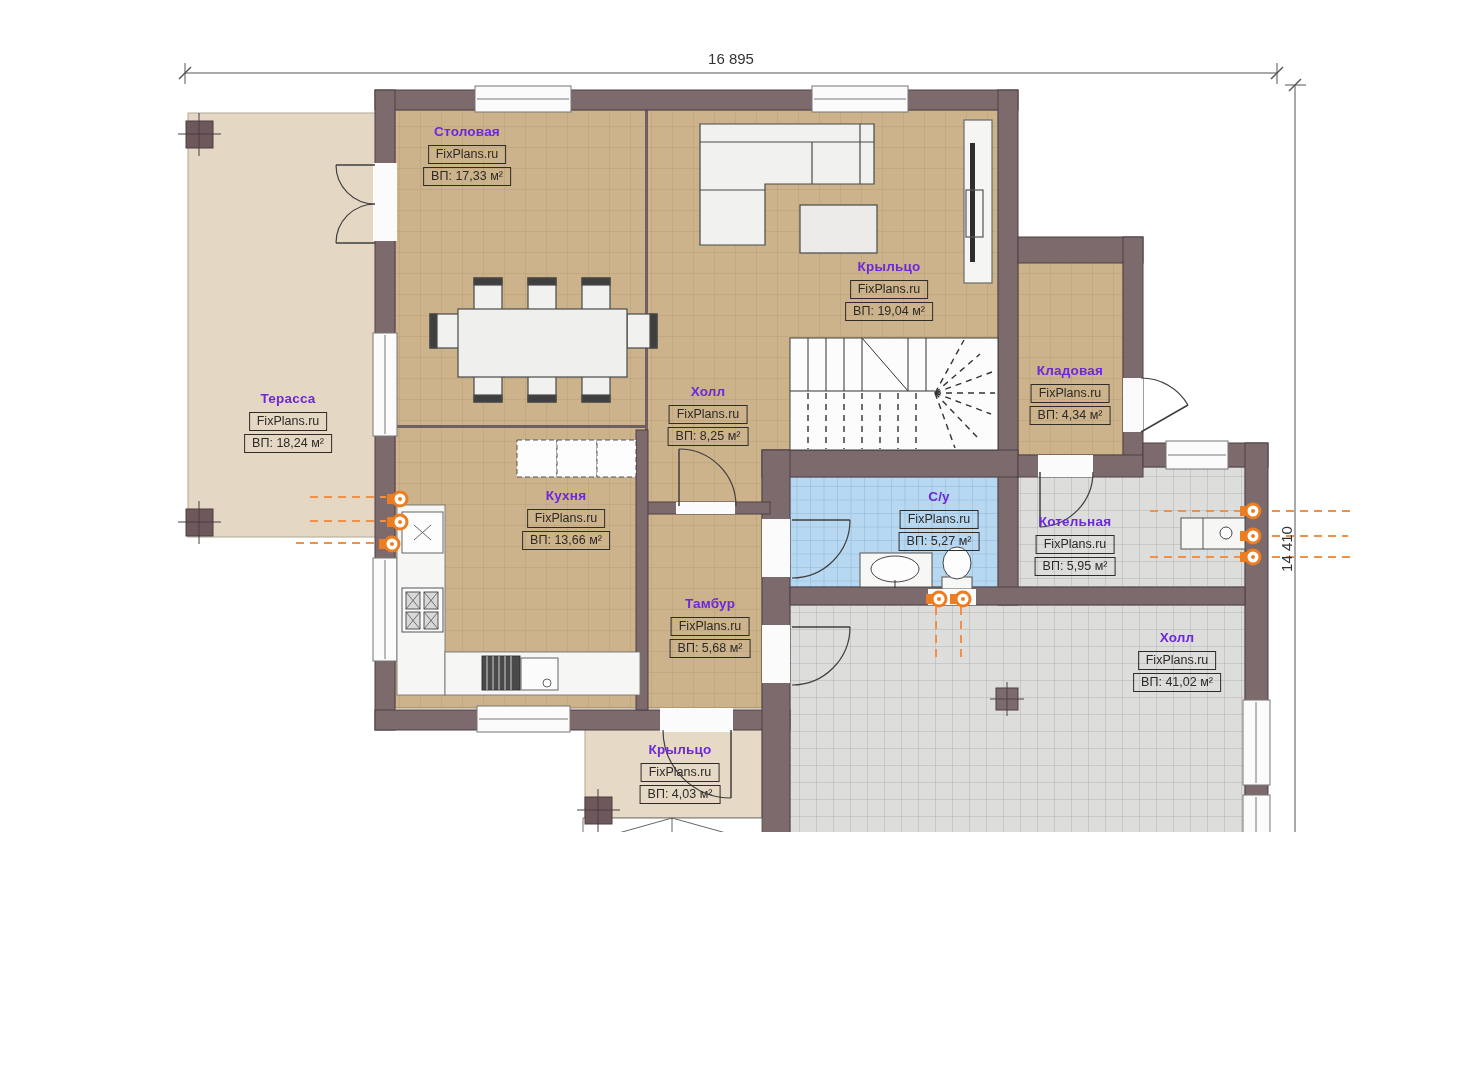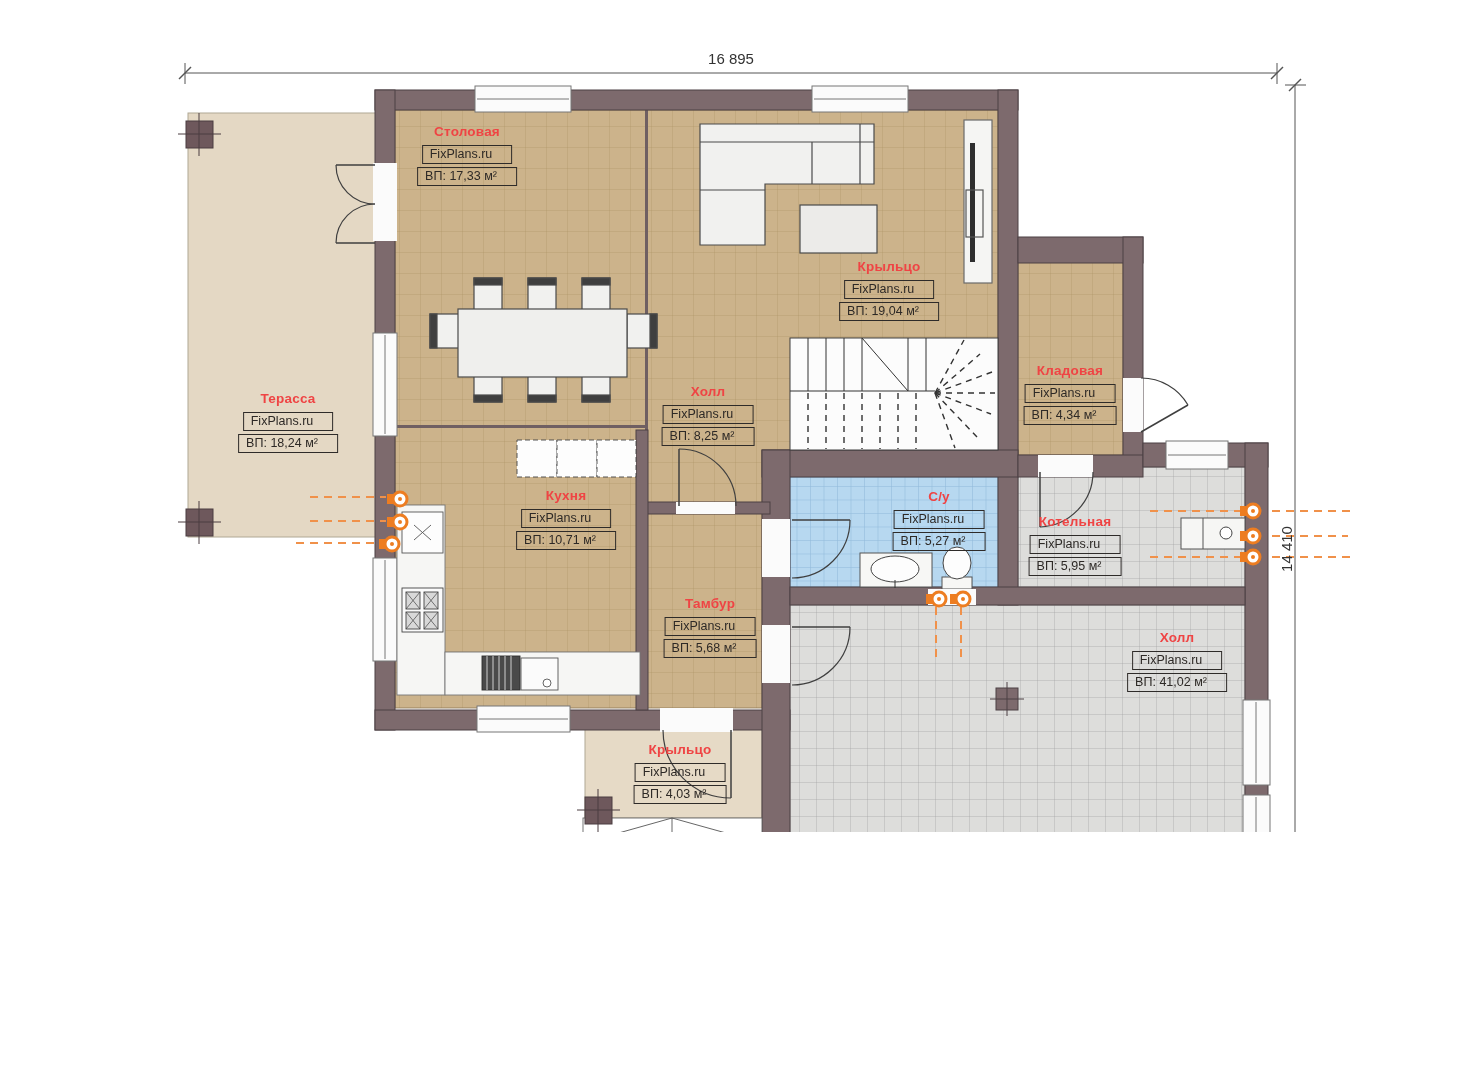--- a/index.html
+++ b/index.html
@@ -1,23 +1,23 @@
 <!DOCTYPE html>
 <html><head>
 <meta charset="utf-8">
 <style>
   html,body{margin:0;padding:0;background:#ffffff;}
   #plan{position:relative;width:1473px;height:832px;background:#ffffff;overflow:hidden;
         font-family:"Liberation Sans", sans-serif;}
   #plan svg{position:absolute;left:0;top:0;}
   .room-label{position:absolute;display:flex;flex-direction:column;align-items:center;
               transform:translateX(-50%);z-index:5;pointer-events:none;}
-  .room-name{font-size:13.5px;font-weight:700;color:#ef4444;letter-spacing:.2px;
+  .room-name{font-size:13.5px;font-weight:700;color:#6d28d9;letter-spacing:.2px;
              margin-bottom:3px;white-space:nowrap;}
-  .label-box{border:1.6px solid #2e2b29;padding:1px 19px 2px 7px;font-size:12.5px;
+  .label-box{border:1.6px solid #2e2b29;padding:1px 7px 2px 7px;font-size:12.5px;
              color:#2d2926;margin-top:3px;white-space:nowrap;background:transparent;}
   .dim-label{position:absolute;font-size:15px;color:#333;white-space:nowrap;z-index:5;}
   #dim-right-label{transform:translate(-50%,-50%) rotate(-90deg);}
   #dim-top-label{transform:translateX(-50%);}
 </style>
 </head>
 <body>
 
 <div id="plan">
 
@@ -392,21 +392,21 @@
 
 <div class="room-label" style="left:708px;top:384px;">
   <div class="room-name">Холл</div>
   <div class="label-box">FixPlans.ru</div>
   <div class="label-box">ВП: 8,25 м²</div>
 </div>
 
 <div class="room-label" style="left:566px;top:488px;">
   <div class="room-name">Кухня</div>
   <div class="label-box">FixPlans.ru</div>
-  <div class="label-box">ВП: 10,71 м²</div>
+  <div class="label-box">ВП: 13,66 м²</div>
 </div>
 
 <div class="room-label" style="left:1070px;top:363px;">
   <div class="room-name">Кладовая</div>
   <div class="label-box">FixPlans.ru</div>
   <div class="label-box">ВП: 4,34 м²</div>
 </div>
 
 <div class="room-label" style="left:939px;top:489px;">
   <div class="room-name">С/у</div>

